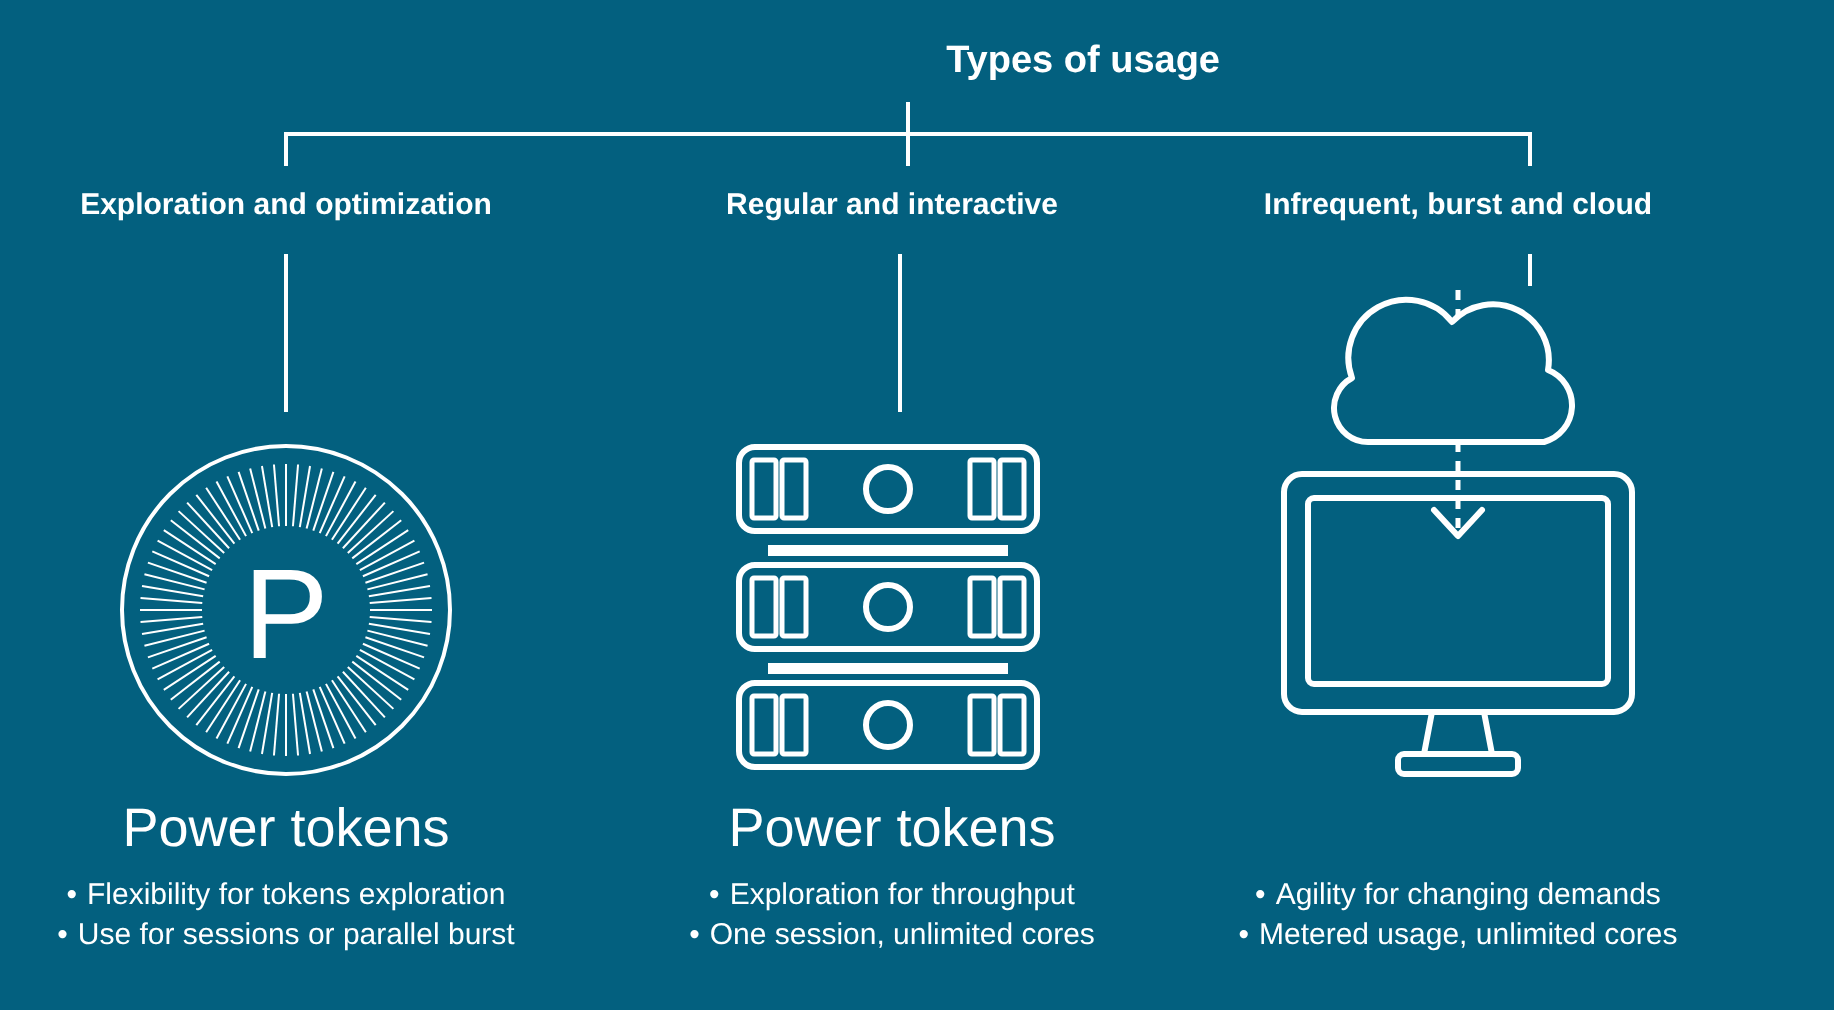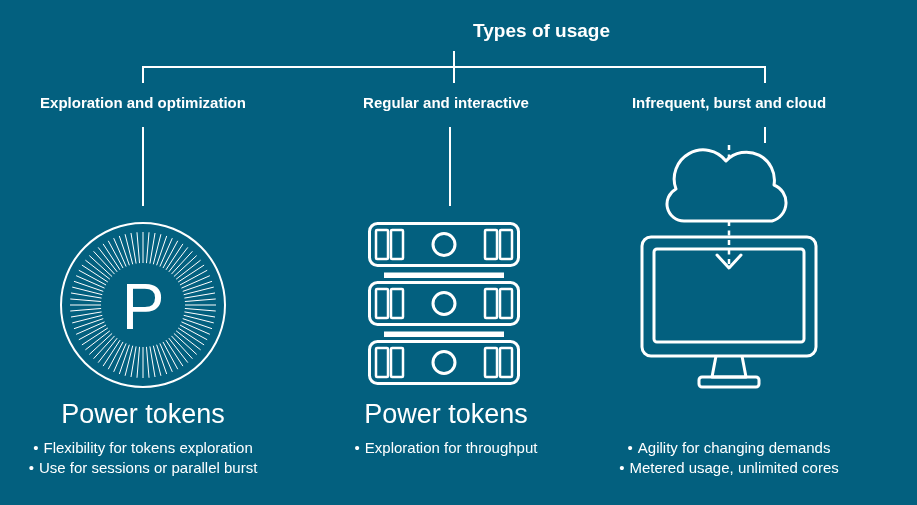--- a/index.html
+++ b/index.html
@@ -177,20 +177,21 @@
           <rect x="132" y="126" width="12" height="29" rx="1" stroke-width="2.5" stroke="#ffffff" fill="none"></rect>
           <circle cx="76" cy="140.5" r="11" stroke-width="3" stroke="#ffffff" fill="none"></circle>
         </g>
       </g>
     <rect class="fillbar" x="16" y="50.5" width="120" height="5.5"></rect>
     <rect class="fillbar" x="16" y="109.5" width="120" height="5.5"></rect>
   </svg>
   <div class="heading">Power tokens</div>
   <div class="bullets">
     <div><span class="bm">•</span><span>Exploration for throughput</span></div>
+    <div><span class="bm">•</span><span>One session, unlimited cores</span></div>
   </div>
 </div>
 
 <div class="col col3">
   <div class="cat">Infrequent, burst and cloud</div>
   <svg class="icon" width="190" height="250" viewBox="0 0 190 250">
     <line class="stroke" x1="95" y1="0" x2="95" y2="120" stroke-width="2.5" stroke-dasharray="5 4.5"></line>
     <polyline class="stroke" points="83,110 95,123 107,110" stroke-width="3" stroke-linecap="round" stroke-linejoin="round"></polyline>
     <path class="cloudshape" d="M 50 76 A 17 17 0 0 1 42 44 A 29 29 0 0 1 92 16 A 28 28 0 0 1 140 40 A 19 19 0 0 1 138 76 Z"></path>
     <g>

